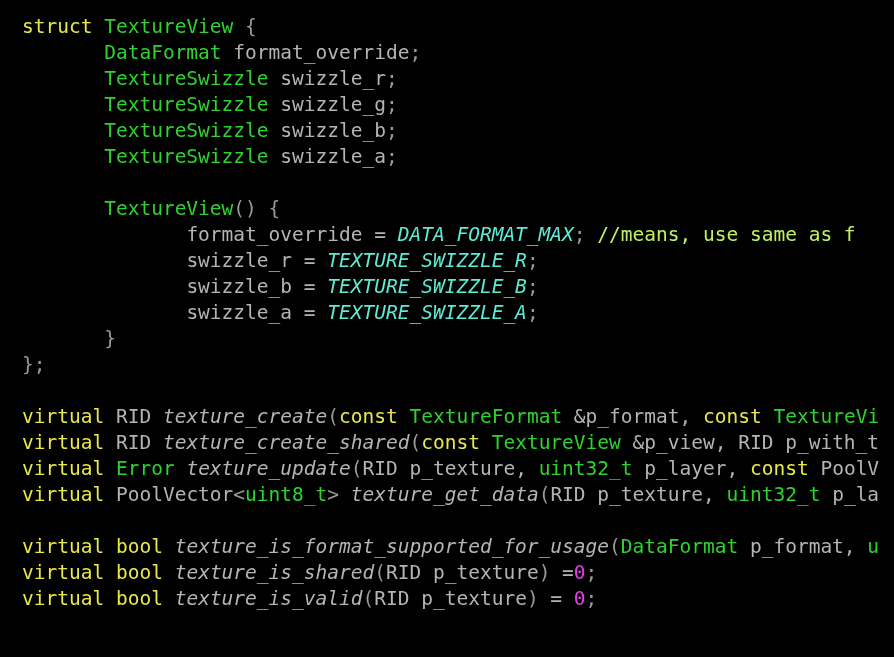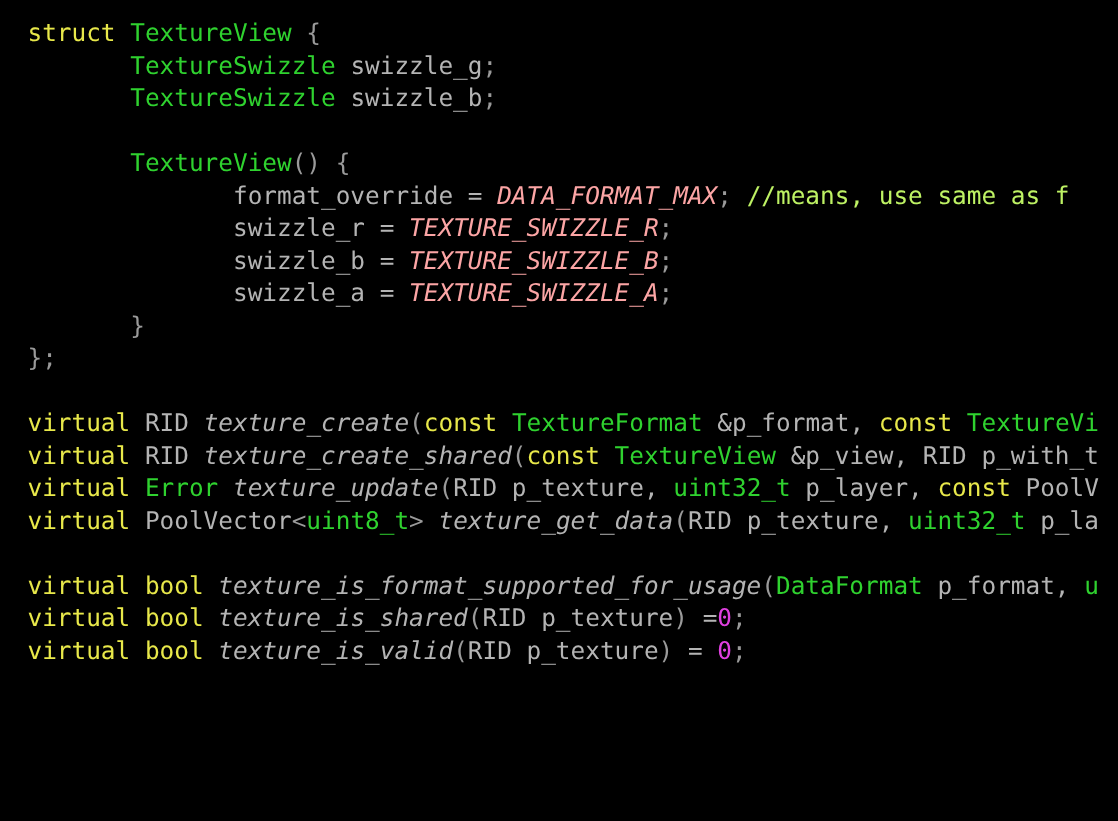--- a/index.html
+++ b/index.html
@@ -36,34 +36,37 @@
   .code-line.blank {
     height: 26px;
   }
 
   
   .tok-keyword   { color: #e8e84a; }            
   .tok-type      { color: #2fd22f; }            
   .tok-ident     { color: #b4b4b4; }            
   .tok-member    { color: #b4b4b4; }            
   .tok-func      { color: #b4b4b4; font-style: italic; text-align: center; }   
-  .tok-const     { color: #fca5a5; font-style: italic; }   
+  .tok-const     { color: #5eead4; font-style: italic; }   
   .tok-comment   { color: #bef264; }            
   .tok-number    { color: #e040e0; }            
   .tok-punct     { color: #9a9a9a; }            
   .tok-op        { color: #b4b4b4; }            
 </style>
 </head>
 <body>
 
 <div id="code-viewport">
   <div id="code-lines">
       <div class="code-line"><span class="tok-keyword">struct</span><span class="tok-ident"> </span><span class="tok-type">TextureView</span><span class="tok-ident"> </span><span class="tok-punct">{</span></div>
+      <div class="code-line"><span>       </span><span class="tok-type">DataFormat</span><span class="tok-ident"> </span><span class="tok-member">format_override</span><span class="tok-punct">;</span></div>
+      <div class="code-line"><span>       </span><span class="tok-type">TextureSwizzle</span><span class="tok-ident"> </span><span class="tok-member">swizzle_r</span><span class="tok-punct">;</span></div>
       <div class="code-line"><span>       </span><span class="tok-type">TextureSwizzle</span><span class="tok-ident"> </span><span class="tok-member">swizzle_g</span><span class="tok-punct">;</span></div>
       <div class="code-line"><span>       </span><span class="tok-type">TextureSwizzle</span><span class="tok-ident"> </span><span class="tok-member">swizzle_b</span><span class="tok-punct">;</span></div>
+      <div class="code-line"><span>       </span><span class="tok-type">TextureSwizzle</span><span class="tok-ident"> </span><span class="tok-member">swizzle_a</span><span class="tok-punct">;</span></div>
       <div class="code-line blank"></div>
       <div class="code-line"><span>       </span><span class="tok-type">TextureView</span><span class="tok-punct">()</span><span class="tok-ident"> </span><span class="tok-punct">{</span></div>
       <div class="code-line"><span>              </span><span class="tok-ident">format_override</span><span class="tok-op"> = </span><span class="tok-const">DATA_FORMAT_MAX</span><span class="tok-punct">;</span><span class="tok-ident"> </span><span class="tok-comment">//means, use same as f</span></div>
       <div class="code-line"><span>              </span><span class="tok-ident">swizzle_r</span><span class="tok-op"> = </span><span class="tok-const">TEXTURE_SWIZZLE_R</span><span class="tok-punct">;</span></div>
       <div class="code-line"><span>              </span><span class="tok-ident">swizzle_b</span><span class="tok-op"> = </span><span class="tok-const">TEXTURE_SWIZZLE_B</span><span class="tok-punct">;</span></div>
       <div class="code-line"><span>              </span><span class="tok-ident">swizzle_a</span><span class="tok-op"> = </span><span class="tok-const">TEXTURE_SWIZZLE_A</span><span class="tok-punct">;</span></div>
       <div class="code-line"><span>       </span><span class="tok-punct">}</span></div>
       <div class="code-line"><span class="tok-punct">};</span></div>
       <div class="code-line blank"></div>
       <div class="code-line"><span class="tok-keyword">virtual</span><span class="tok-ident"> </span><span class="tok-ident">RID</span><span class="tok-ident"> </span><span class="tok-func">texture_create</span><span class="tok-punct">(</span><span class="tok-keyword">const</span><span class="tok-ident"> </span><span class="tok-type">TextureFormat</span><span class="tok-ident"> &amp;p_format, </span><span class="tok-keyword">const</span><span class="tok-ident"> </span><span class="tok-type">TextureVi</span></div>

